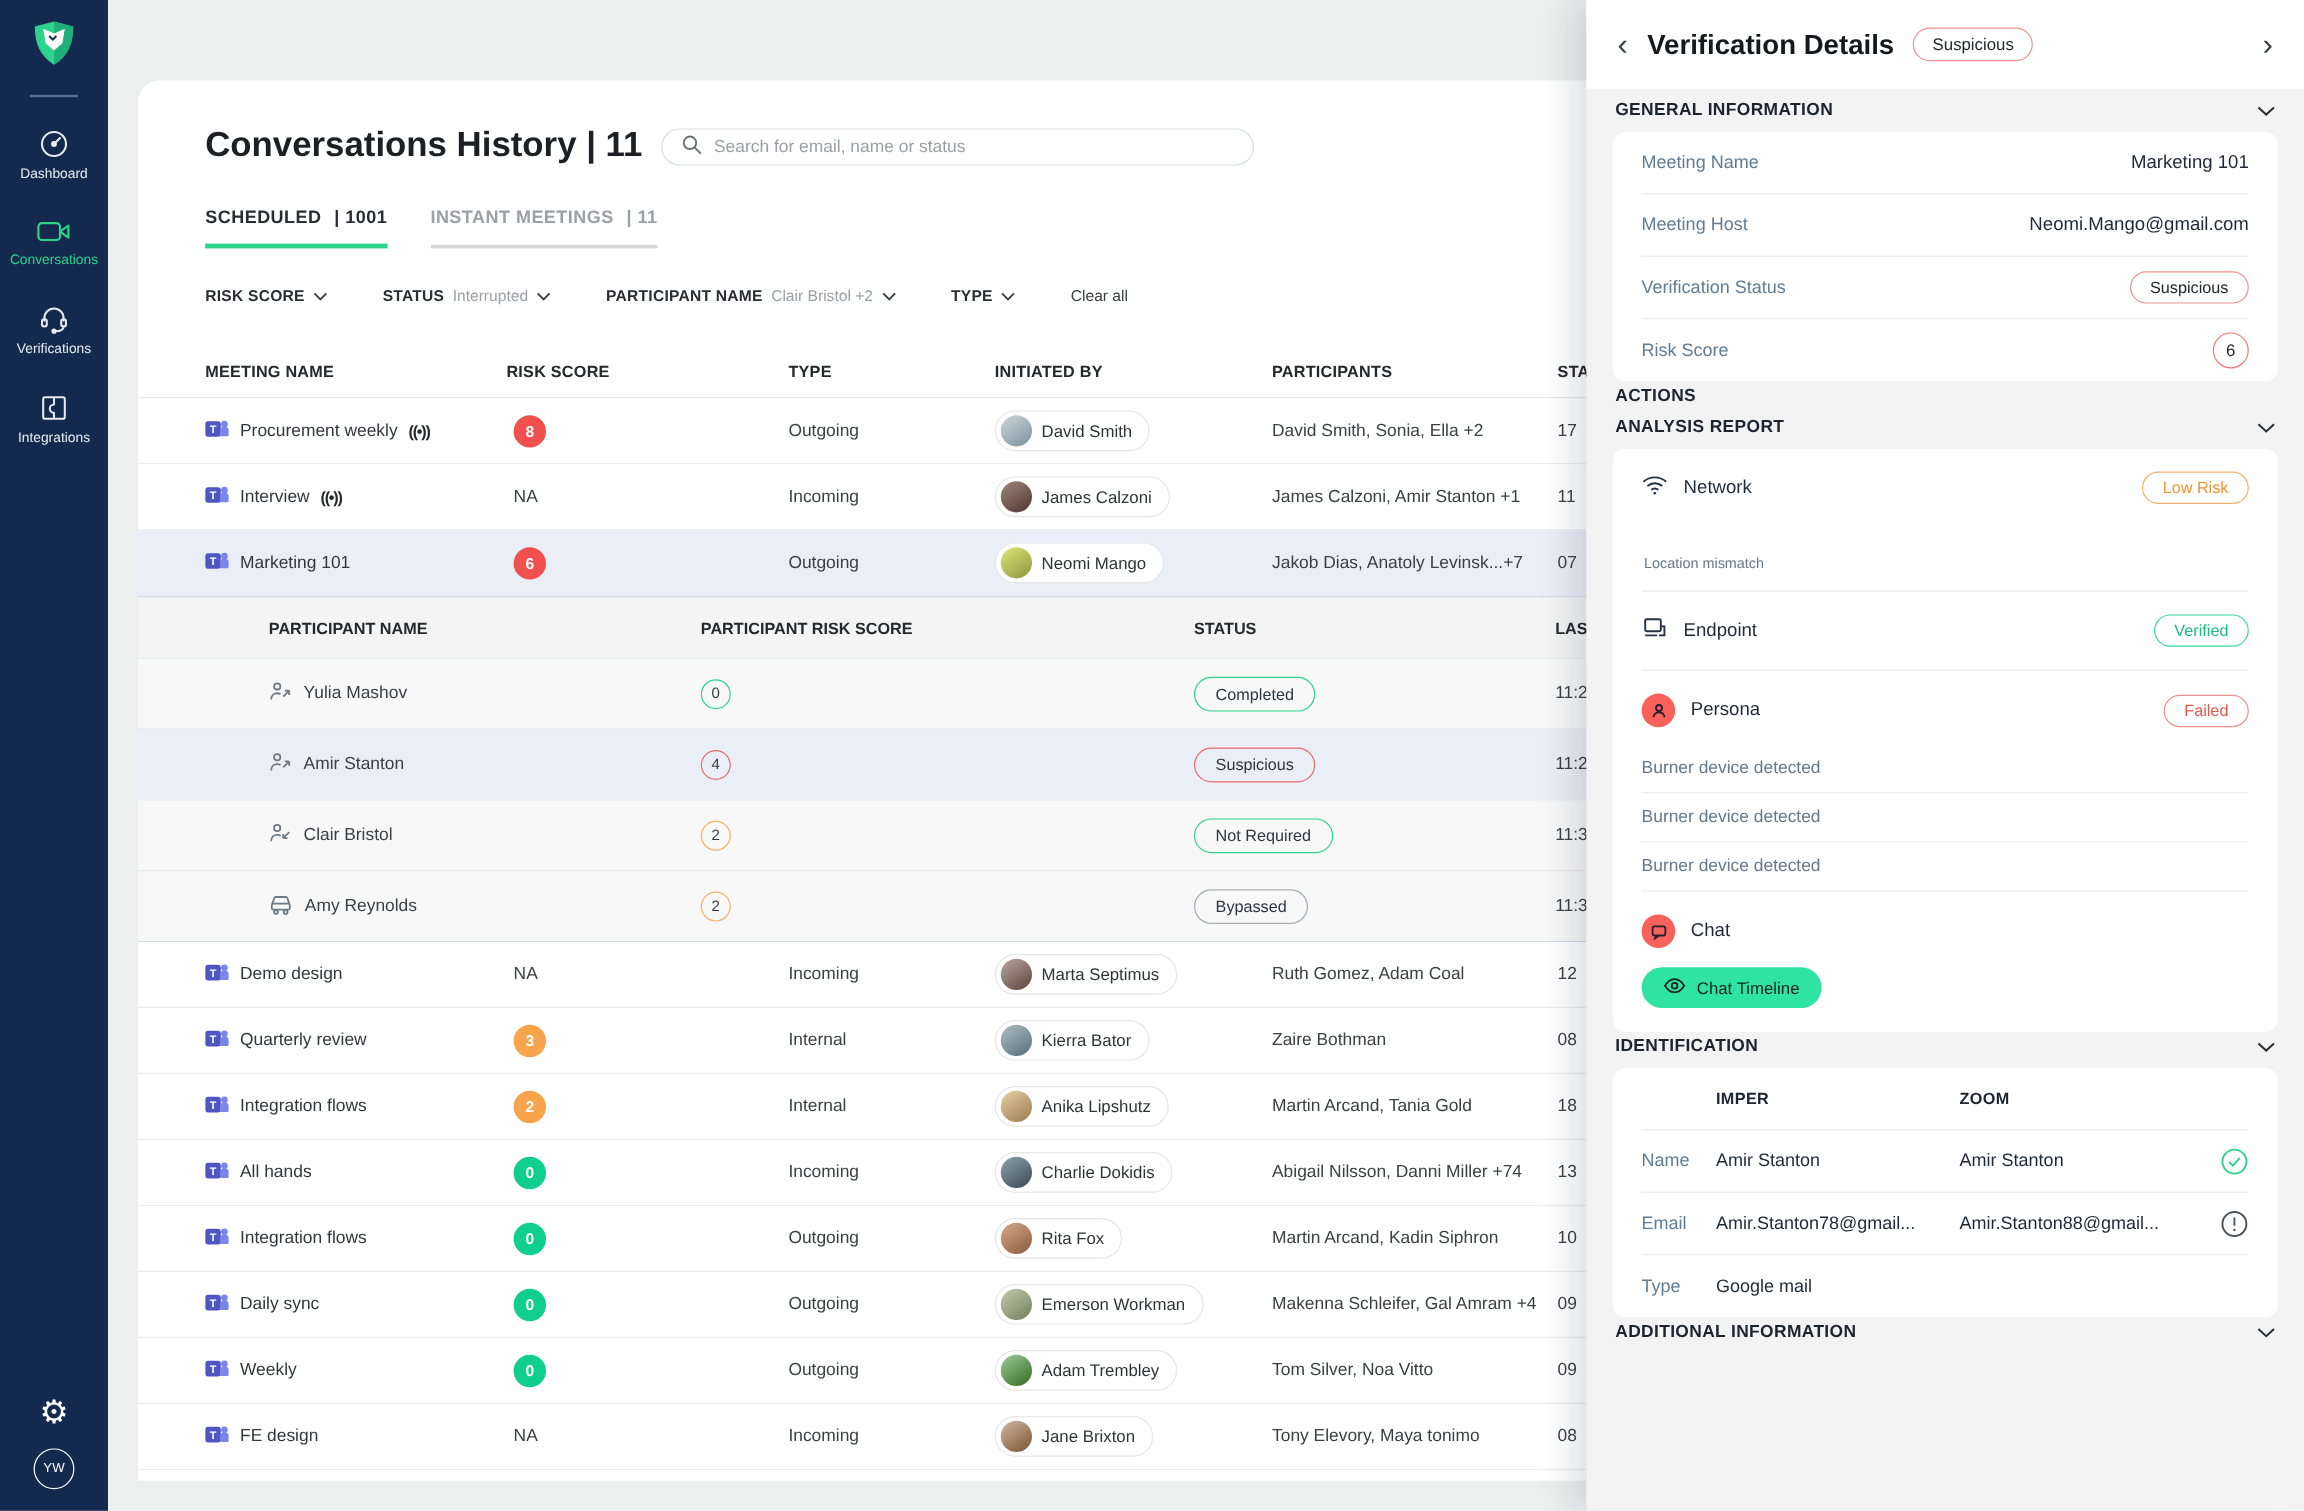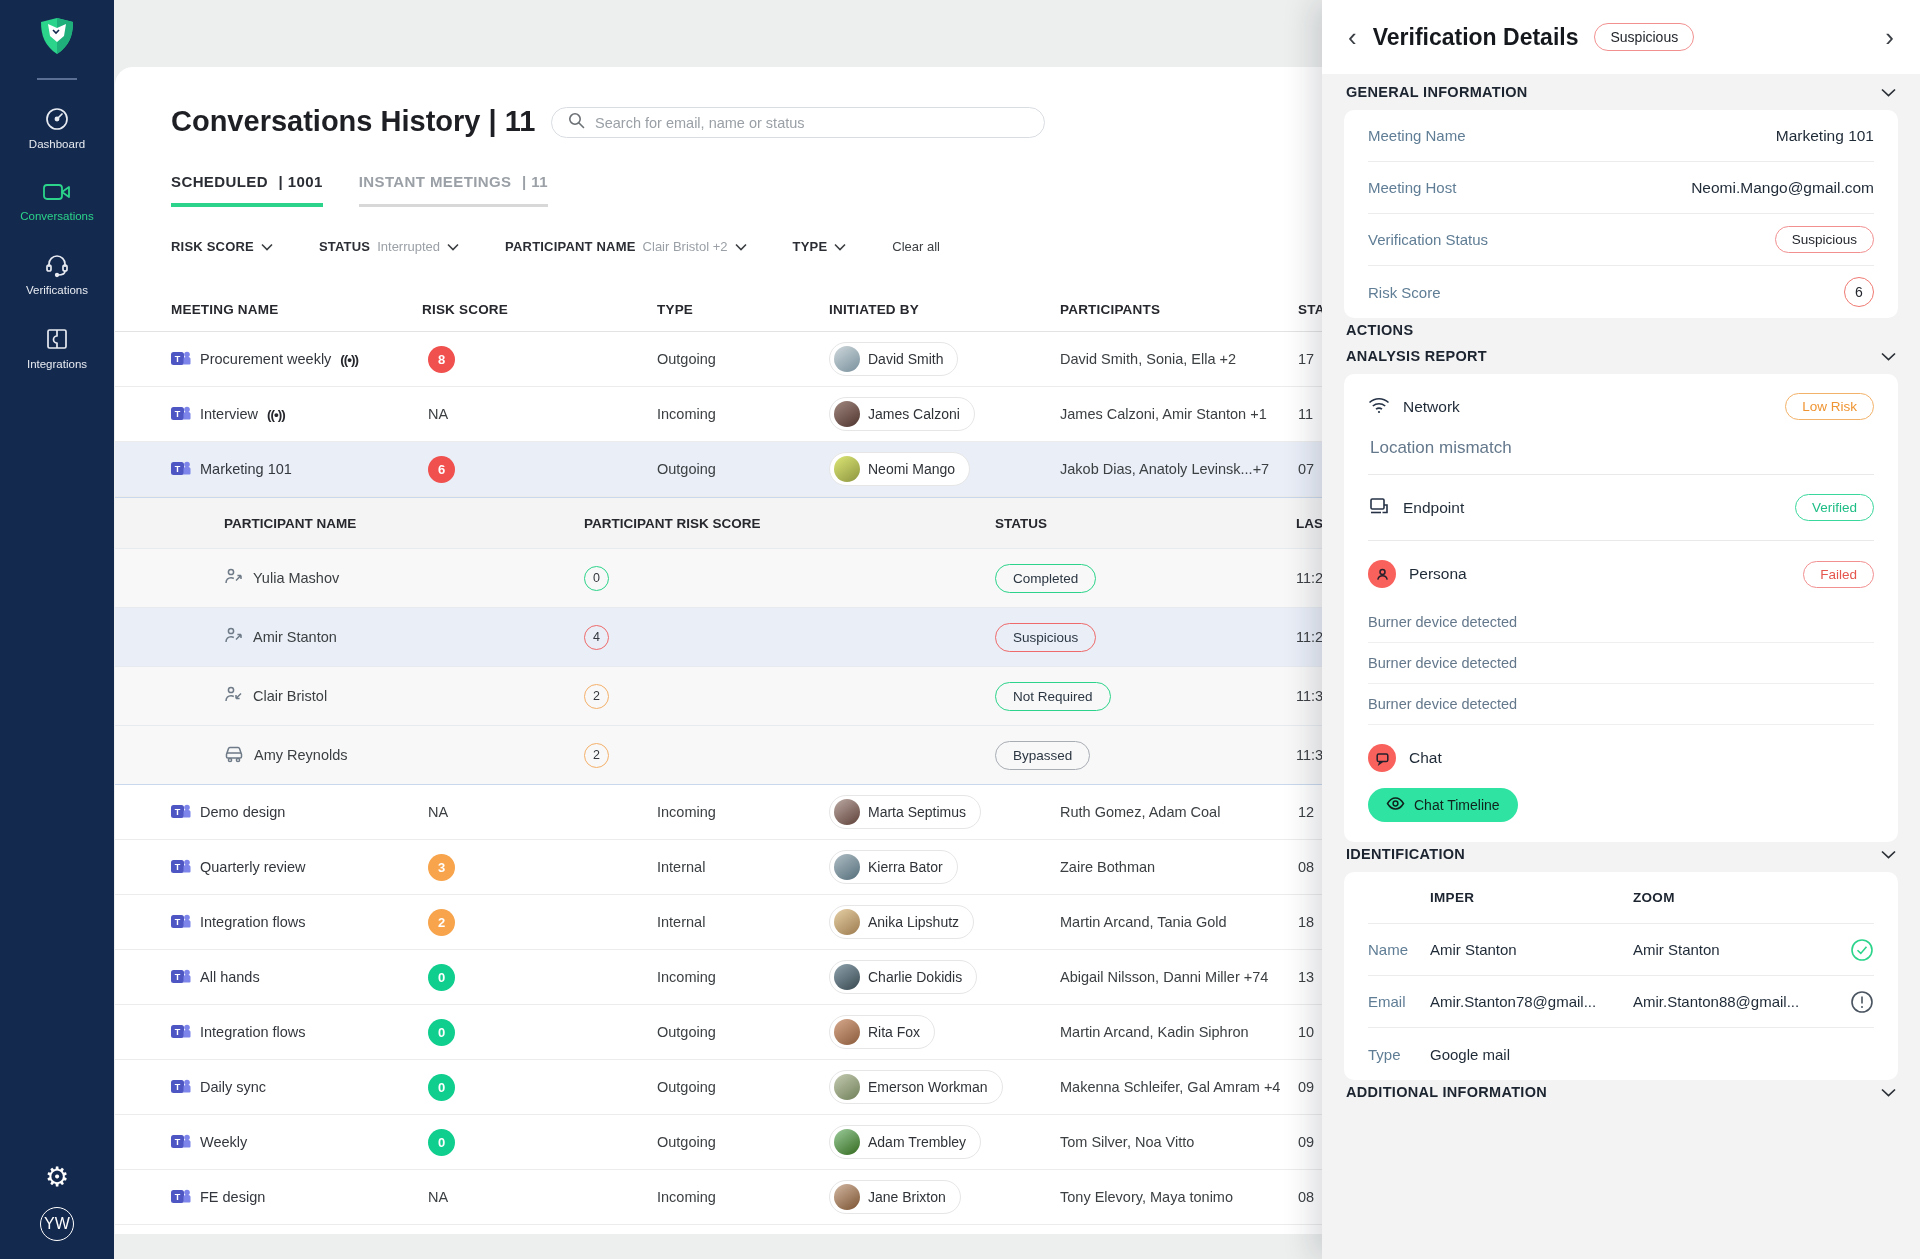--- a/index.html
+++ b/index.html
@@ -1,31 +1,31 @@
 <!DOCTYPE html>
 <html><head>
 <meta charset="utf-8">
 <style>
   * { margin:0; padding:0; box-sizing:border-box; }
   html,body { width:1920px; height:1259px; overflow:hidden; background:#edefee;
               font-family:"Liberation Sans", sans-serif; color:#2b2f36; }
 
   
-  .sidebar { position:absolute; left:0; top:0; width:114px; height:1259px; background:#14294e;
+  .sidebar { position:absolute; left:0; top:0; width:90px; height:1259px; background:#14294e;
              display:flex; flex-direction:column; align-items:center; z-index:5; }
   .logo { margin-top:14px; }
   .side-divider { width:40px; height:2px; background:#5a6f93; margin:16px 0 26px; }
   .side-item { display:flex; flex-direction:column; align-items:center; gap:6px; margin-bottom:30px;
                color:#e8ecf2; cursor:pointer; width:100%; }
   .side-item .lbl { font-size:11.5px; }
   .side-item.active { color:#2bd48a; }
   .side-item svg { display:block; }
   .side-foot { margin-top:auto; display:flex; flex-direction:column; align-items:center; gap:16px; padding-bottom:18px; }
   .avatar-initials { width:34px; height:34px; border-radius:50%; border:1.6px solid #ffffff; color:#fff;
-                     font-size:16px; display:flex; align-items:center; justify-content:center; }
+                     font-size:11px; display:flex; align-items:center; justify-content:center; }
   .gear-glyph { font-size:27px; color:#fff; line-height:1; }
 
   
   .main-card { position:absolute; left:115px; top:67px; right:0; bottom:25px; background:#fff;
                border-top-left-radius:18px; overflow:hidden; }
   .title-row { position:relative; height:64px; margin-top:36px; }
   .page-title { position:absolute; left:56px; top:2px; font-size:29px; font-weight:700; color:#1d1f24; }
   .search-wrap { position:absolute; left:436px; top:4px; width:494px; height:31px; border:1px solid #d9dde2;
                  border-radius:20px; display:flex; align-items:center; padding:0 16px; gap:10px; background:#fff; }
   .search-wrap input { border:none; outline:none; flex:1; font-size:14.5px; color:#333;
@@ -113,21 +113,21 @@
   .actions-row { height:60px; }
   .btn-green { display:inline-flex; align-items:center; gap:9px; background:#2fe3a3; border:none; cursor:pointer;
                border-radius:22px; padding:10px 20px; font-size:15px; font-weight:500; color:#10231c;
                font-family:"Liberation Sans", sans-serif; }
   .cycle-glyph { font-size:16px; font-weight:700; }
 
   .arow { display:flex; align-items:center; justify-content:space-between; padding:19px 0 14px; }
   .arow-left { display:flex; align-items:center; gap:13px; font-size:15.5px; color:#1f2a37; }
   .icon-circle { width:28px; height:28px; border-radius:50%; background:#f9615c; display:flex; align-items:center;
                  justify-content:center; }
-  .alink { color:#64788c; font-size:17px; padding:4px 2px 16px; cursor:pointer; }
+  .alink { color:#64788c; font-size:12px; padding:4px 2px 16px; cursor:pointer;margin-top:24px; }
   .a-div { border-bottom:1px solid #e9e9e9; }
   .issue { height:41px; display:flex; align-items:center; color:#64788c; font-size:14.5px;
            border-bottom:1px solid #efefef; cursor:pointer; }
   .issue:last-of-type { border-bottom:1px solid #e9e9e9; }
   .chat-btn-row { padding:10px 0 20px; }
 
   .idgrid { display:grid; grid-template-columns:62px 203px 198px 1fr; align-items:center; }
   .id-head { height:52px; font-size:13.5px; font-weight:700; color:#1c2430; border-bottom:1px solid #ececec; letter-spacing:.3px; }
   .id-row { height:52px; border-bottom:1px solid #ececec; font-size:15px; }
   .id-row:last-child { border-bottom:none; }

